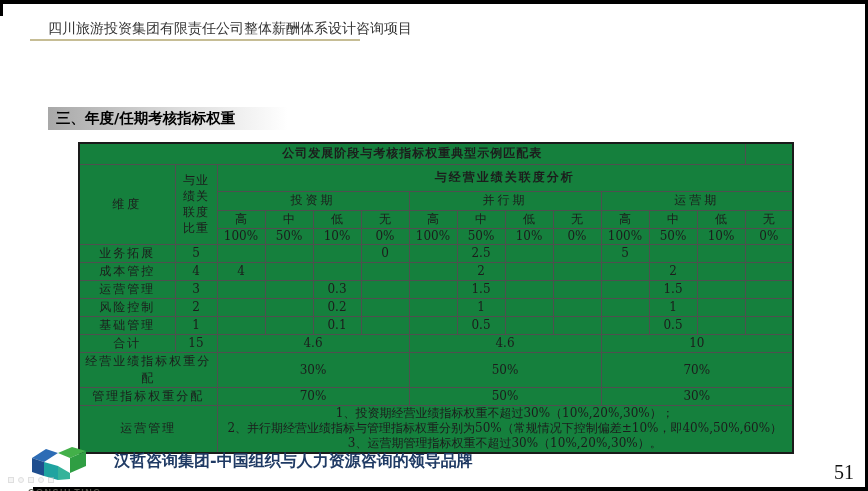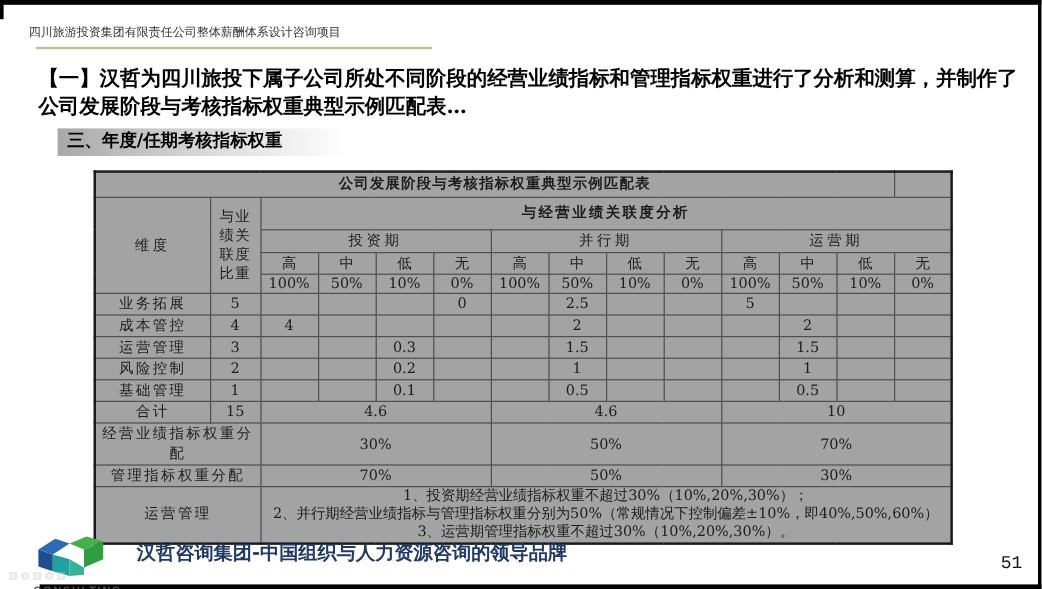--- a/index.html
+++ b/index.html
@@ -8,41 +8,41 @@
     position:relative; width:868px; height:491px; background:#ffffff;
     overflow:hidden; margin:0 auto;
   }
   
   .frame-top    { position:absolute; left:0; top:0; width:868px; height:4px; background:#000; }
   .frame-right  { position:absolute; right:0; top:0; width:3px; height:491px; background:#000; }
   .frame-left-notch { position:absolute; left:0; top:0; width:3px; height:16px; background:#000; }
   .frame-bottom { position:absolute; left:33px; bottom:0; width:835px; height:4px; background:#000; }
 
   .slide-header {
-    position:absolute; left:24px; top:20px; font-size:10px; color:#333;
+    position:absolute; left:48px; top:20px; font-size:14px; color:#333;
     font-family:"DejaVu Sans", sans-serif;
   }
   .header-rule { position:absolute; left:30px; top:39px; width:330px; height:2px; background:#c6bd95; }
 
   .intro {
     position:absolute; left:32px; top:55px; width:820px;
     font-family:"DejaVu Serif", serif; font-weight:bold;
     font-size:17px; line-height:23px; color:#000;
   }
 
   .section-bar {
     position:absolute; left:48px; top:107px; width:240px; height:23px;
     background:linear-gradient(to right, #a8a8a8 0%, #dcdcdc 55%, #ffffff 100%);
     color:#000; font-weight:bold; font-size:14.5px; line-height:23px;
     padding-left:8px; font-family:"DejaVu Sans", sans-serif;
   }
 
   .table-wrap { position:absolute; left:78px; top:142px; }
   table.match { border-collapse:collapse; table-layout:fixed; width:714px;
-    border:2px solid #1a1a1a; background:#a3a3a3; }
+    border:2px solid #1a1a1a; background:#15803d; }
   table.match td {
     border:1px solid #4f4f4f; text-align:center; vertical-align:middle;
     font-family:"DejaVu Serif", serif; font-size:12px; color:#1c1c1c;
     padding:0; overflow:hidden;
   }
   td.t-title { font-weight:bold; font-size:13.5px; border-bottom:2px solid #1a1a1a; letter-spacing:1px; }
   td.t-title-side { border-bottom:2px solid #1a1a1a; }
   td.t-dim { letter-spacing:3px; font-size:12.5px;margin-top:45px; }
   td.t-vert { white-space:pre-line; line-height:16px; font-size:12px; letter-spacing:1px; }
   td.t-analysis { font-weight:bold; font-size:14px; letter-spacing:2px; }
@@ -55,41 +55,40 @@
 
   .logo { position:absolute; left:28px; top:446px; width:90px; }
   .logo-text { font-family:"Liberation Sans", sans-serif; font-size:9px; font-weight:bold;
     color:#55554a; letter-spacing:1.5px; margin-top:1px; }
   .logo-subtext { font-family:"Liberation Sans", sans-serif; font-size:6px; color:#8d8d82;
     letter-spacing:5px; margin-top:1px; }
   .brand {
     position:absolute; left:114px; top:451px; font-size:16px; font-weight:bold;
     color:#1f3a64; font-family:"DejaVu Sans", sans-serif;
   }
-  .page-number { position:absolute; left:834px; top:461px; font-size:15px; color:#111;
-    font-family:Liberation Mono, monospace; }
+  .page-number { position:absolute; left:834px; top:461px; font-size:20px; color:#111;
+    font-family:Liberation Serif, serif; }
 
   .tools { position:absolute; left:8px; top:477px; display:flex; gap:4px; opacity:0.45; }
   .tool-shape { display:inline-block; width:6px; height:6px; border:1px solid #b9b9b9; background:#e9e9e9; }
   .tool-shape.round { border-radius:50%; }
 </style>
 </head>
 <body>
 
 <div class="slide">
 
   <div class="frame-top"></div>
   <div class="frame-right"></div>
   <div class="frame-left-notch"></div>
   <div class="frame-bottom"></div>
 
   <div class="slide-header">四川旅游投资集团有限责任公司整体薪酬体系设计咨询项目</div>
   <div class="header-rule"></div>
 
-  <div class="intro">【一】汉哲为四川旅投下属子公司所处不同阶段的经营业绩指标和管理指标权重进行了分析和测算，并制作了公司发展阶段与考核指标权重典型示例匹配表…</div>
 
   <div class="section-bar">三、年度/任期考核指标权重</div>
 
   <div class="table-wrap">
     <table class="match">
       <colgroup id="table-cols">
           <col style="width: 96px;">
           <col style="width: 42px;">
           <col style="width: 48px;">
           <col style="width: 48px;">

